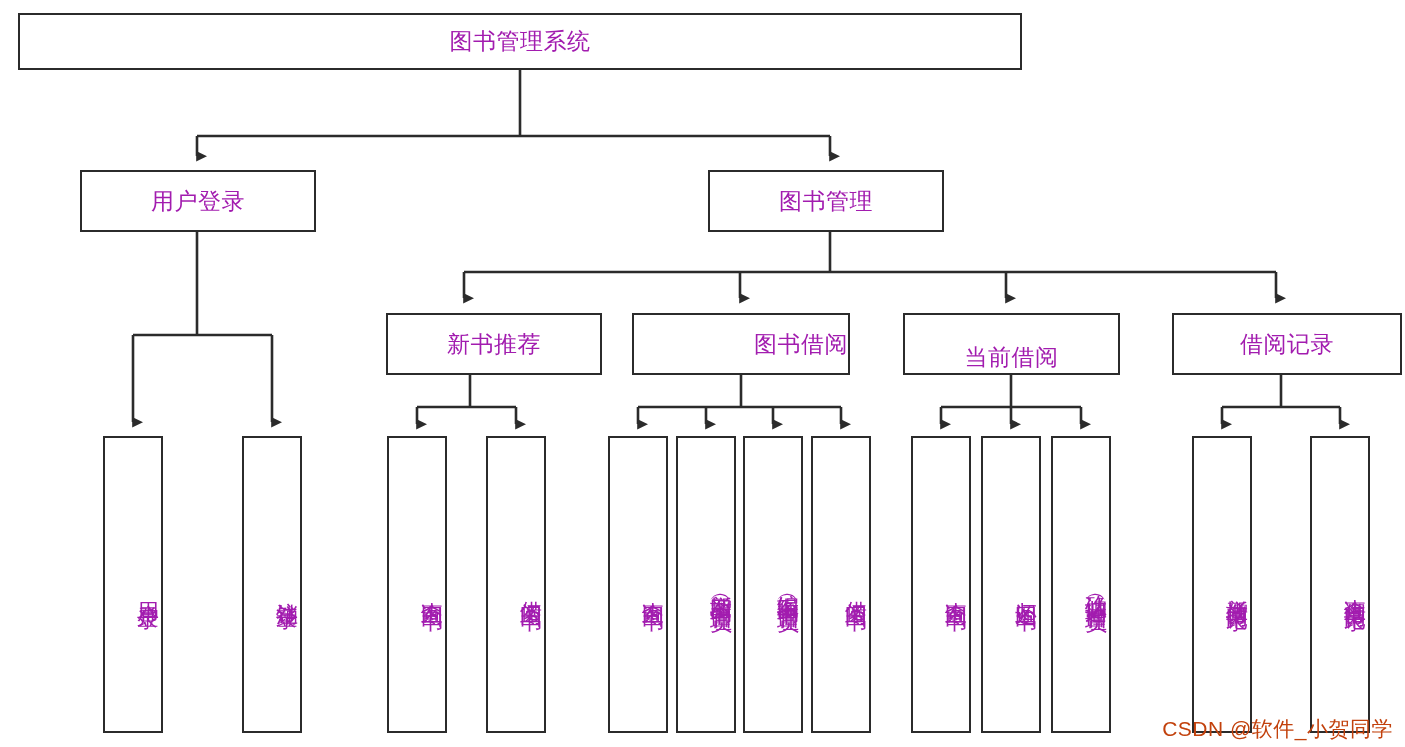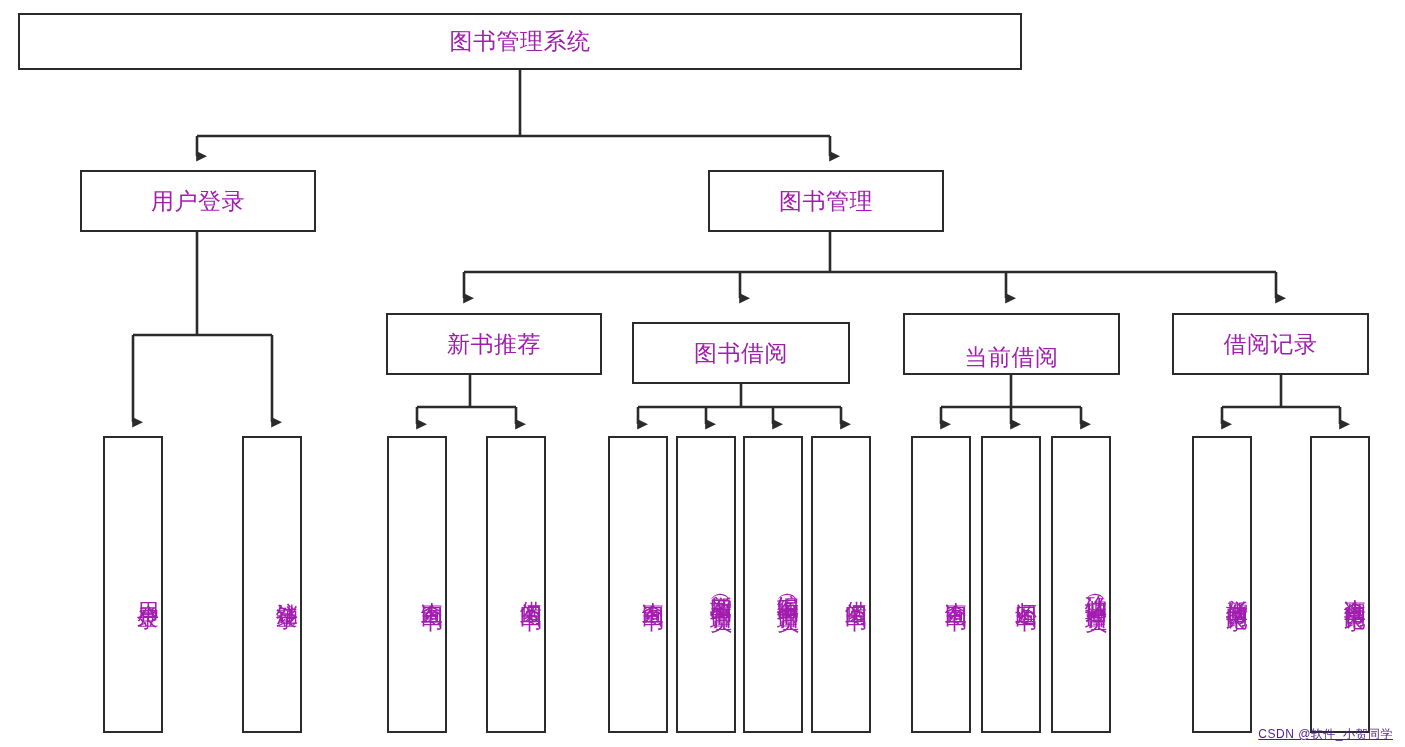--- a/index.html
+++ b/index.html
@@ -53,25 +53,24 @@
     align-items: flex-start;
   }
   .node-label {
     display: block;
     white-space: pre;
   }
   .watermark {
     position: absolute;
     right: 12px;
     bottom: 4px;
-    font-size: 12px;
-    color: #4c1d95;
+    font-size: 21px;
+    color: #c2410c;
     letter-spacing: 0.5px;
     white-space: nowrap;
-    text-decoration: underline;
   }
 </style>
 </head>
 <body>
 
 <div id="canvas">
 
   <svg id="wires" viewBox="0 0 1405 747" width="1405" height="747">
     <defs>
       <marker id="arrow" viewBox="0 0 12 12" refX="5.5" refY="10.6" markerWidth="12" markerHeight="12" orient="auto-start-reverse" markerUnits="userSpaceOnUse">
@@ -132,29 +131,29 @@
   </div>
 
   <div class="node horiz" style="left:708px; top:170px; width:236px; height:62px;">
     <span class="node-label">图书管理</span>
   </div>
 
   <div class="node horiz" style="left:362px; top:313px; width:216px; height:62px;margin-left:24px;">
     <span class="node-label">新书推荐</span>
   </div>
 
-  <div class="node horiz" style="left:632px; top:322px; width:218px; height:62px;">
+  <div class="node horiz" style="left:632px; top:313px; width:218px; height:62px;justify-content:flex-end;">
     <span class="node-label">图书借阅</span>
   </div>
 
   <div class="node horiz" style="left:903px; top:313px; width:217px; height:62px;align-items:flex-end;">
     <span class="node-label">当前借阅</span>
   </div>
 
-  <div class="node horiz" style="left:1172px; top:313px; width:197px; height:62px;">
+  <div class="node horiz" style="left:1172px; top:313px; width:230px; height:62px;">
     <span class="node-label">借阅记录</span>
   </div>
 
   <div class="node vert" style="left:103px; top:436px; width:60px; height:297px;">
     <span class="node-label">用户登录</span>
   </div>
 
   <div class="node vert" style="left:242px; top:436px; width:60px; height:297px;">
     <span class="node-label">注销登录</span>
   </div>

